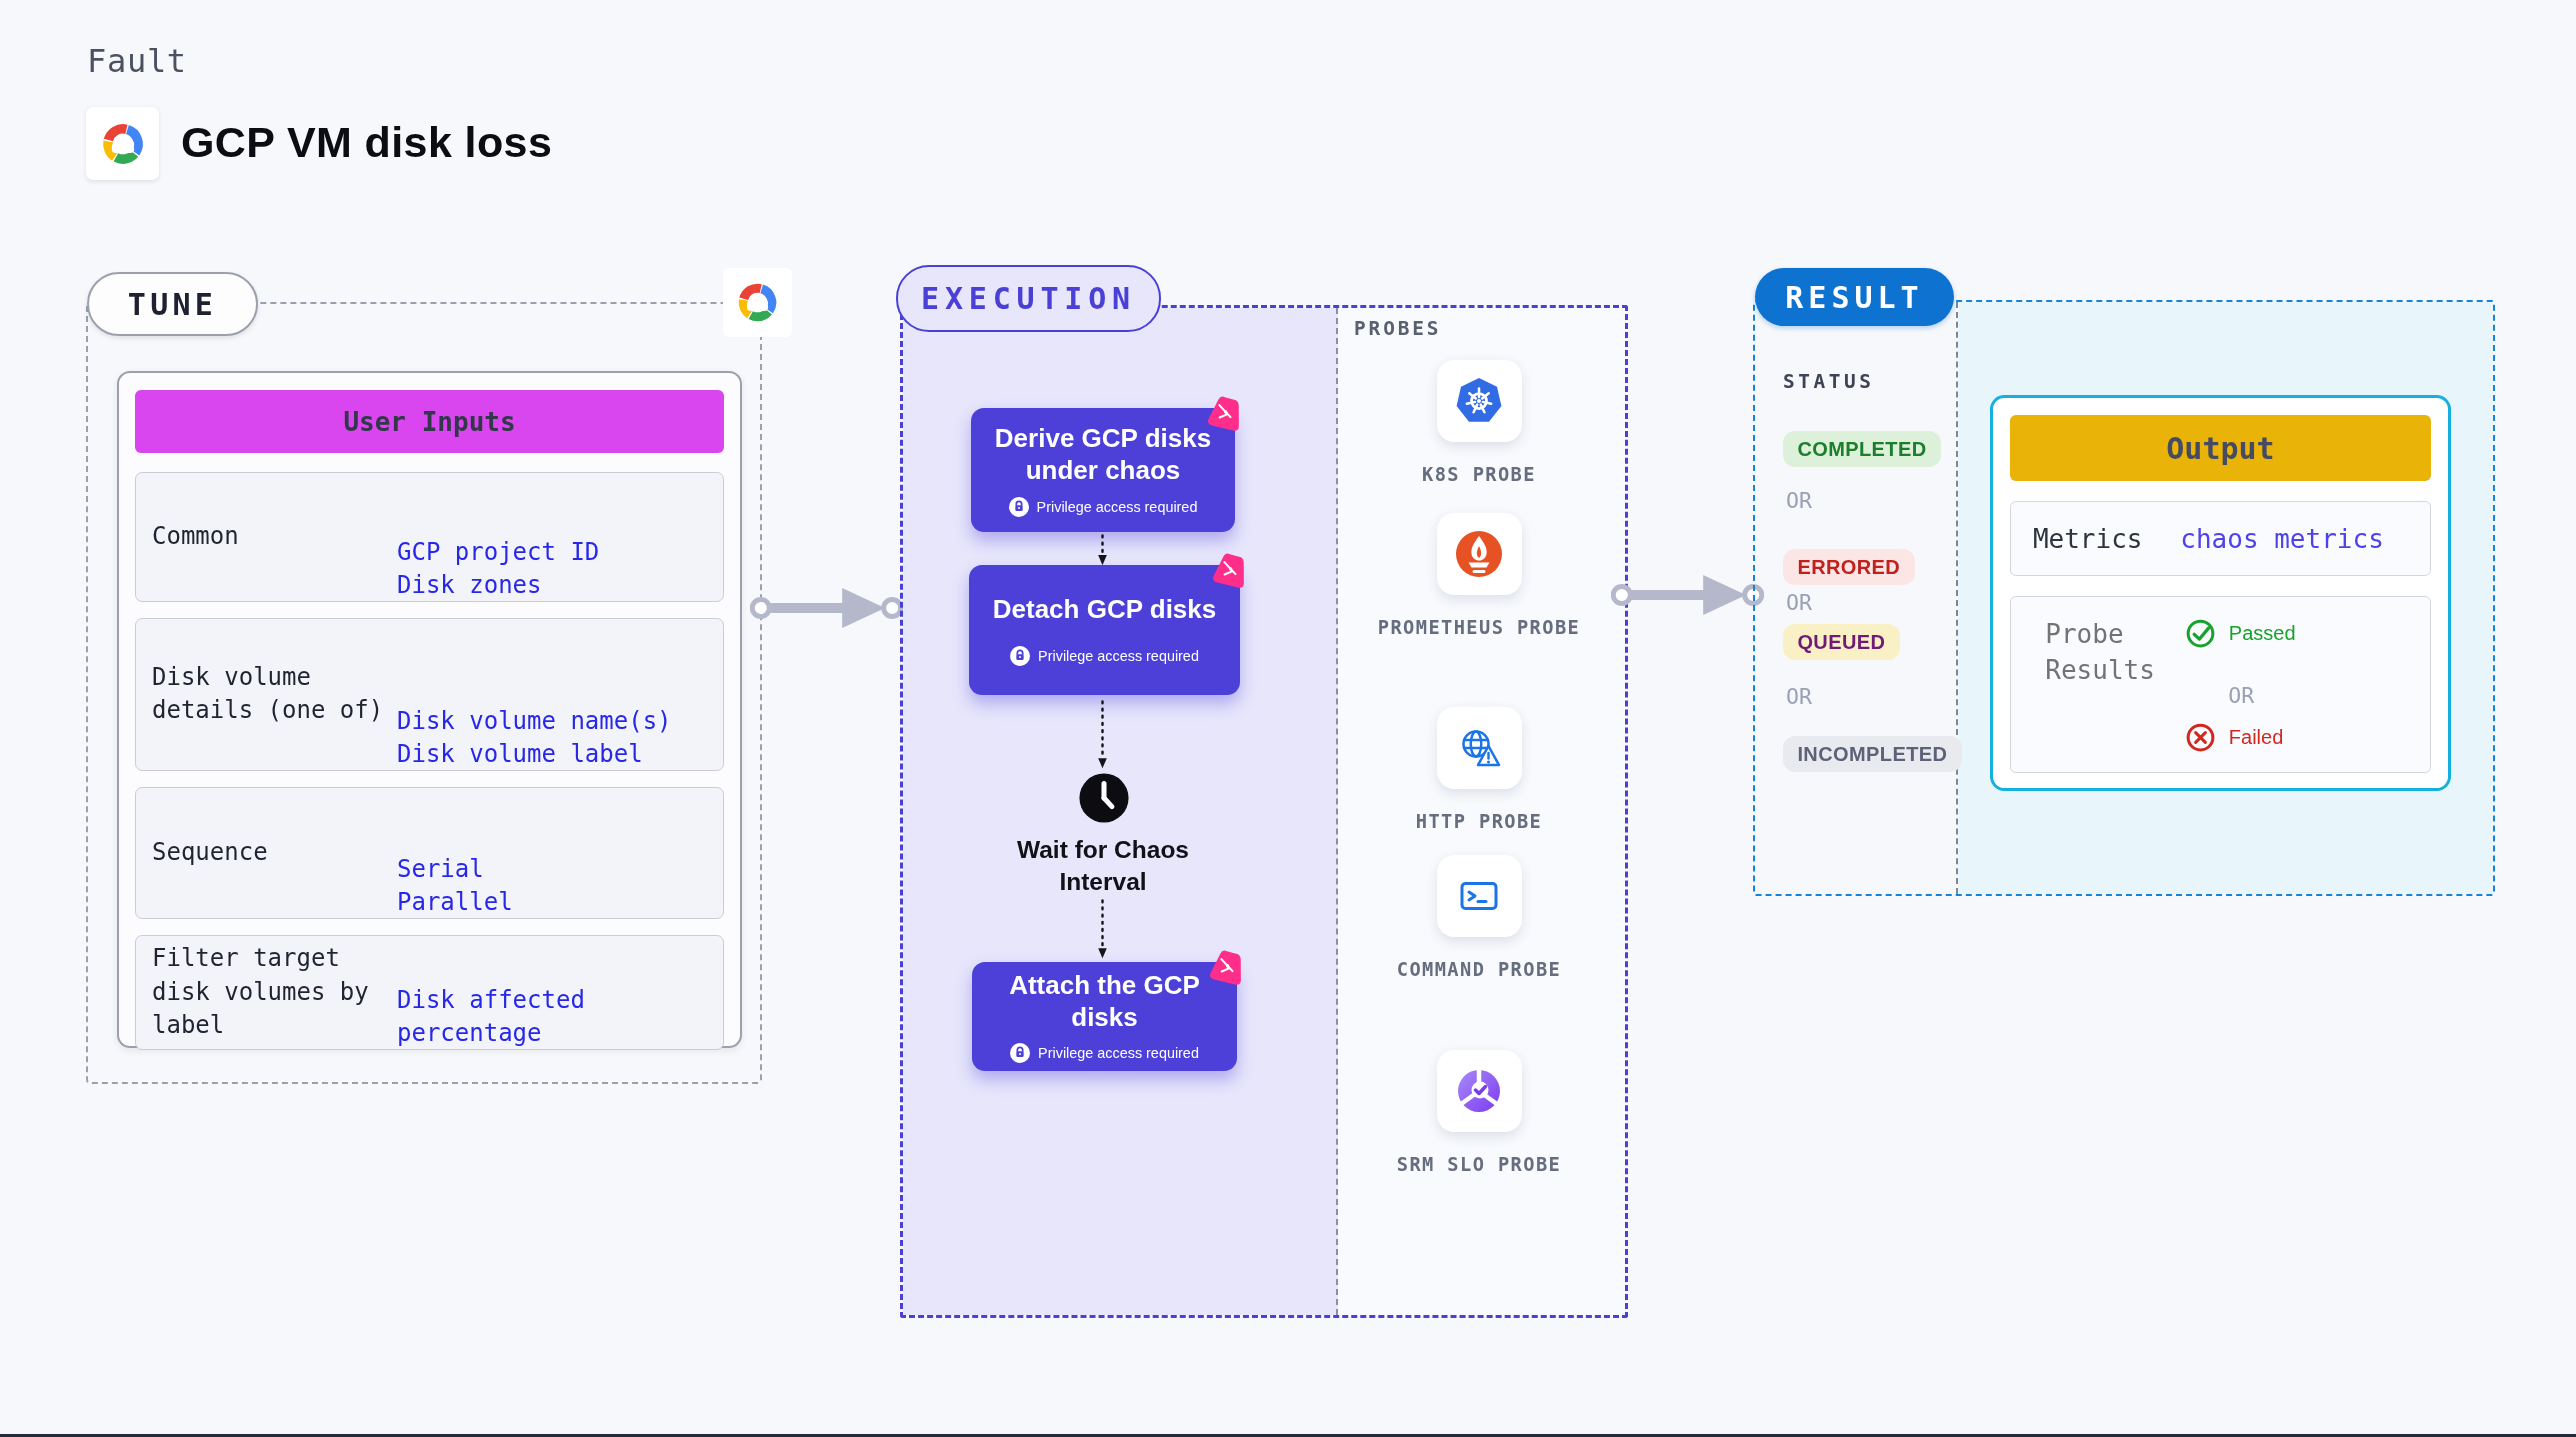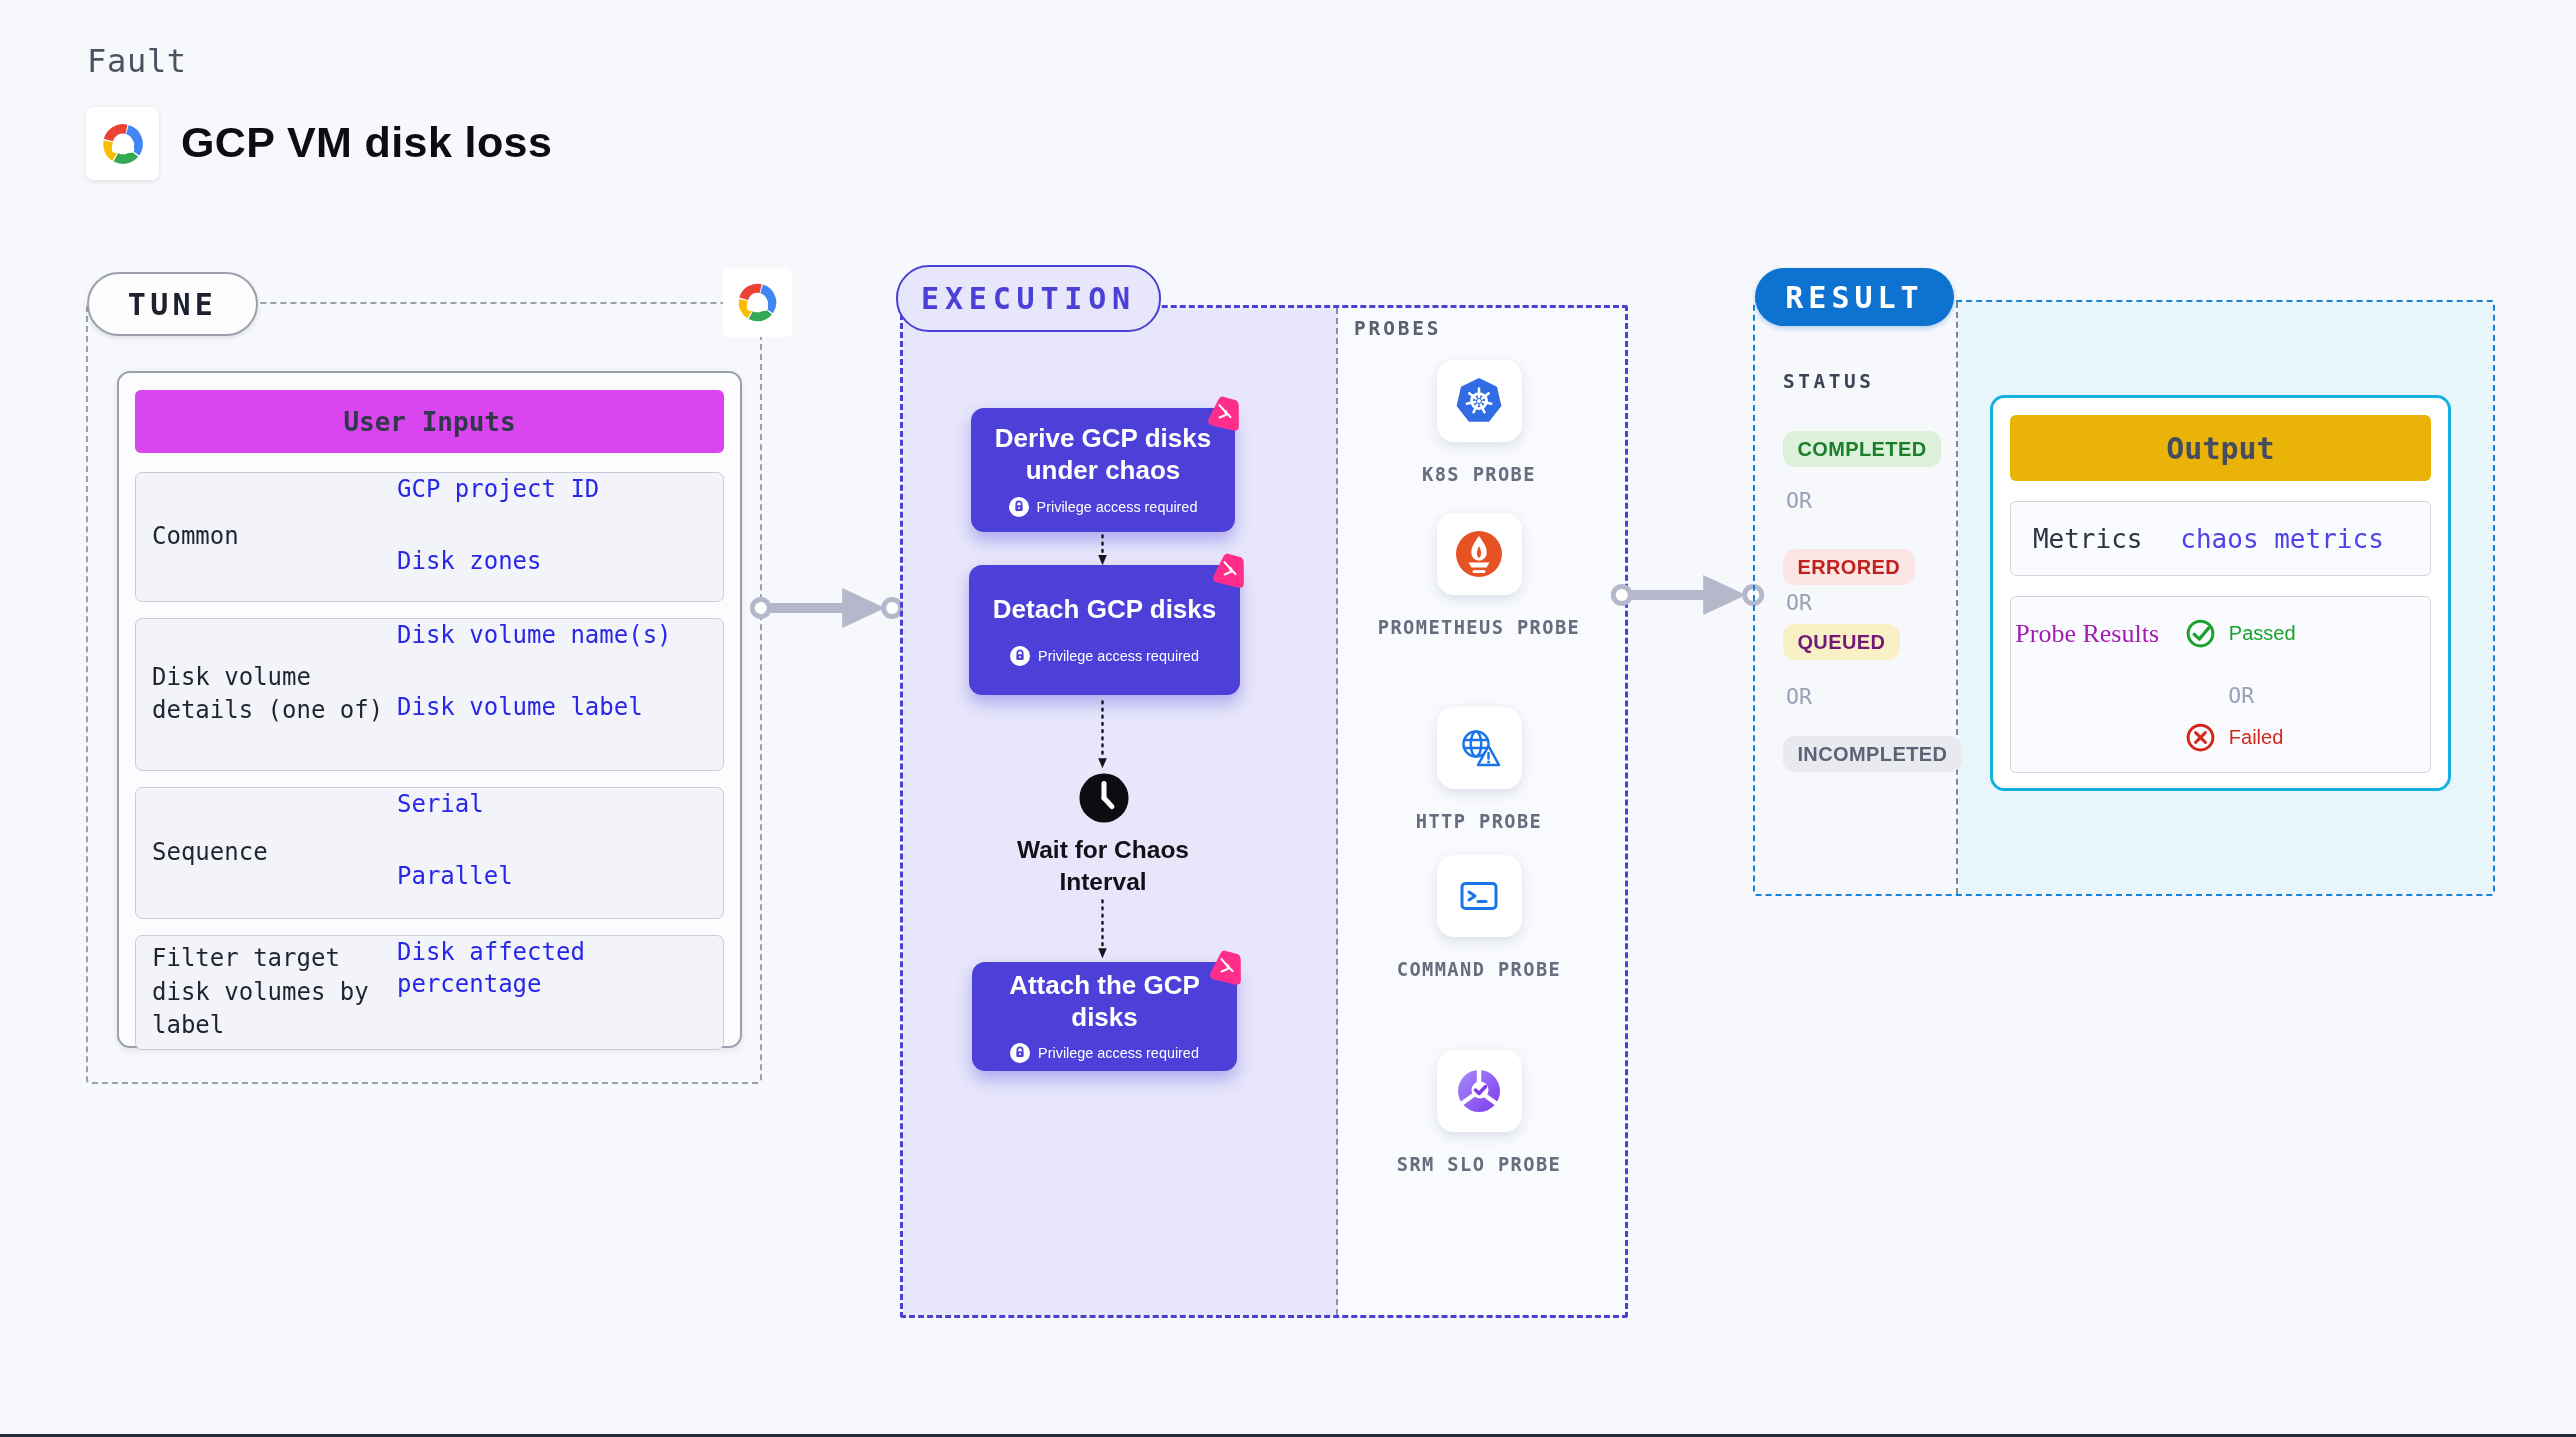--- a/index.html
+++ b/index.html
@@ -28,21 +28,21 @@
   .tune-box{left:86px;top:302px;width:672px;height:778px;border:2.2px dashed #9aa1ad;border-radius:4.3px;}
   .corner-logo{left:723px;top:268px;width:69px;height:69px;background:#fff;border-radius:5.8px;
                display:flex;align-items:center;justify-content:center;}
   .ui-card{left:117px;top:371px;width:625px;height:677px;background:#fcfcfe;border:2.2px solid #9aa1ad;
            border-radius:13px;box-shadow:0 2.2px 7.2px rgba(20,30,60,.08);padding:17.3px 16px;box-sizing:border-box;}
   .ui-header{height:63px;background:#d946ef;border-radius:5.8px;display:flex;align-items:center;justify-content:center;
              font-size:26px;font-weight:bold;color:#32374a;margin-bottom:18.7px;}
   .ui-row{display:flex;background:#f3f4f9;border:1.4px solid #c9ccd7;border-radius:7.2px;margin-bottom:16px;
           align-items:center;box-sizing:border-box;}
   .ui-row .lbl{width:261px;padding-left:16px;font-size:24px;color:#1f2430;line-height:1.4;box-sizing:border-box;}
-  .ui-row .vals{flex:1;display:flex;flex-direction:column;justify-content:flex-start;height:100%;padding-right:14.4px;gap:40px;}
+  .ui-row .vals{flex:1;display:flex;flex-direction:column;justify-content:flex-end;height:100%;padding-right:14.4px;}
   .ui-row .val{font-size:24px;color:#2727e8;line-height:1.35;}
 
   
   .flow-arrow{width:153px;height:60px;}
 
   
   .exec-box{left:900px;top:305px;width:722px;height:1007px;border:3.6px dashed #4b40d6;border-radius:2.9px;}
   .exec-lavender{position:absolute;left:0;top:0;bottom:0;width:435px;background:#e7e6fb;}
   .exec-probes-bg{position:absolute;left:435px;top:0;bottom:0;right:0;background:#f8fafd;}
   .exec-divider{position:absolute;left:433px;top:0;bottom:0;border-left:2.9px dashed #8a909c;}
@@ -76,21 +76,21 @@
 
   .output-box{left:1990px;top:395px;width:461px;height:396px;background:#fff;border:3.6px solid #14b0e0;
               border-radius:14.4px;padding:17.3px;box-sizing:border-box;}
   .out-header{height:66px;background:#eab308;border-radius:5.8px;display:flex;align-items:center;justify-content:center;
               font-size:30px;font-weight:bold;color:#454b61;margin-bottom:20px;}
   .out-row{background:#fafbfe;border:1.4px solid #d3d6e0;border-radius:5.8px;box-sizing:border-box;}
   .row-metrics{height:75px;display:flex;align-items:center;margin-bottom:20px;}
   .row-metrics .olbl{width:169px;padding-left:21.6px;font-size:26px;color:#2e3340;box-sizing:border-box;}
   .row-metrics .oval{font-size:26px;color:#4f42ea;}
   .row-probe{height:177px;position:relative;}
-  .row-probe .olbl{position:absolute;left:4px;top:18.7px;width:151px;font-size:26px;color:#a21caf;line-height:1.4;font-family:Liberation Serif, serif;}
+  .row-probe .olbl{position:absolute;left:34px;top:18.7px;width:151px;font-size:26px;color:#737373;line-height:1.4;}
   .passfail{position:absolute;display:flex;align-items:center;gap:11.5px;font-size:20px;font-weight:normal;}
   .pf-pass{left:173px;top:20px;color:#17a22c;}
   .pf-fail{left:173px;top:124px;color:#d3271d;}
   .pf-or{position:absolute;left:217px;top:86px;font-size:21.6px;color:#9aa0b5;}
 
   .bottom-bar{left:0;bottom:0;width:100%;height:3.6px;background:#232c3d;}
 </style>
 </head>
 <body>
 

